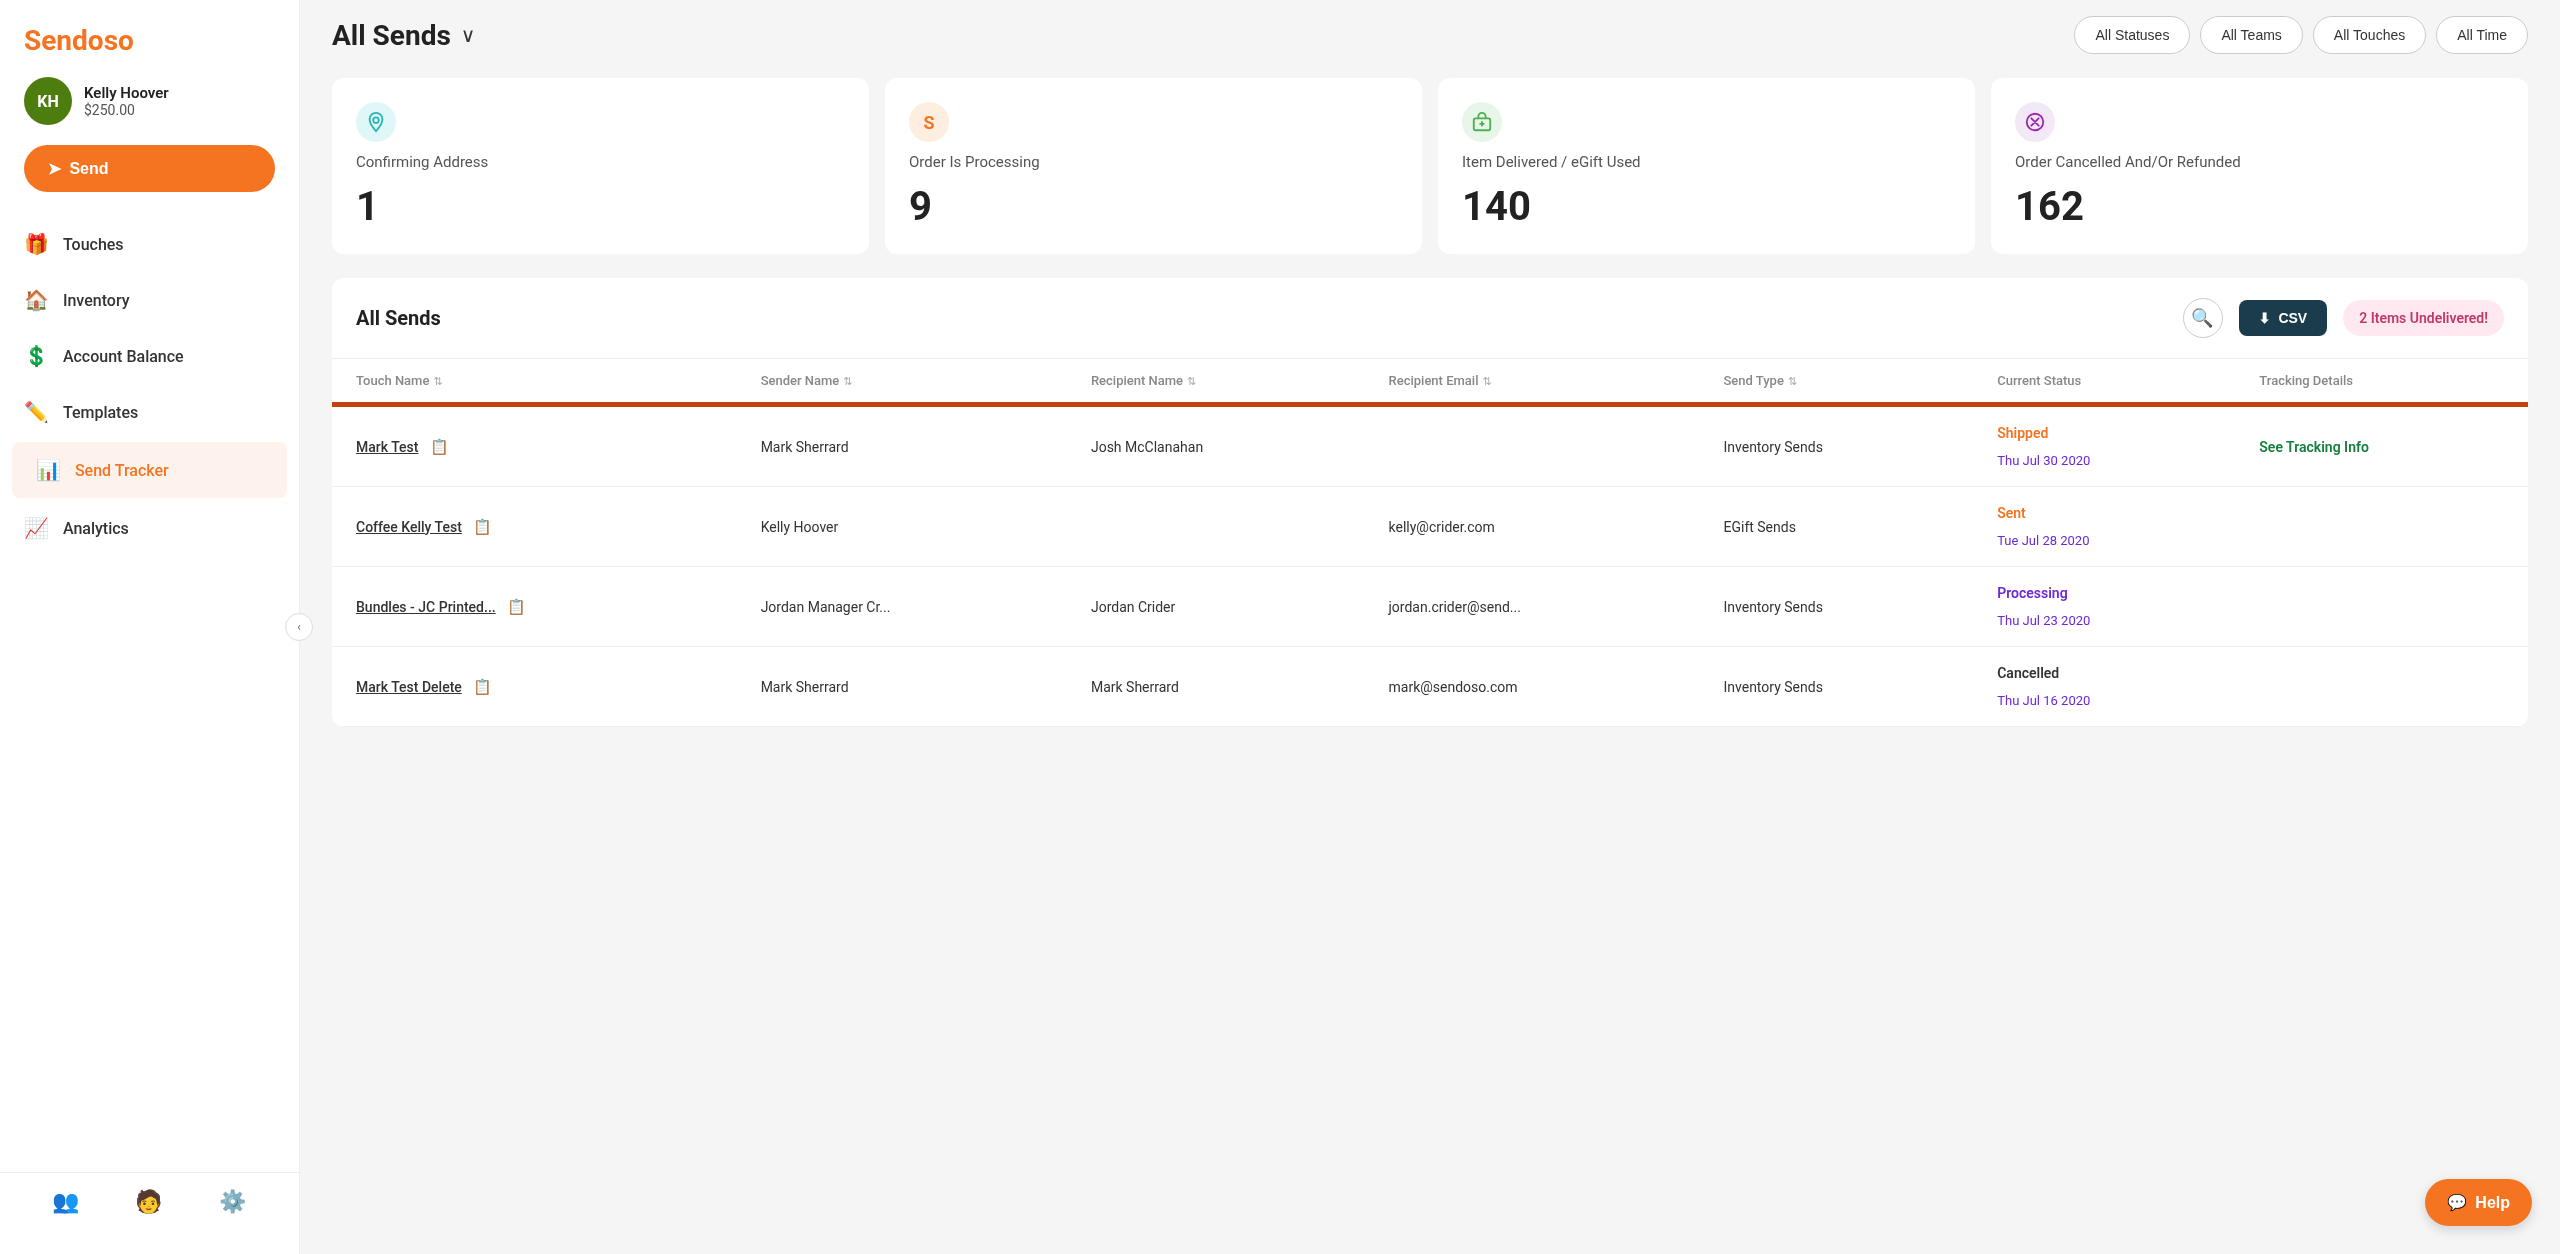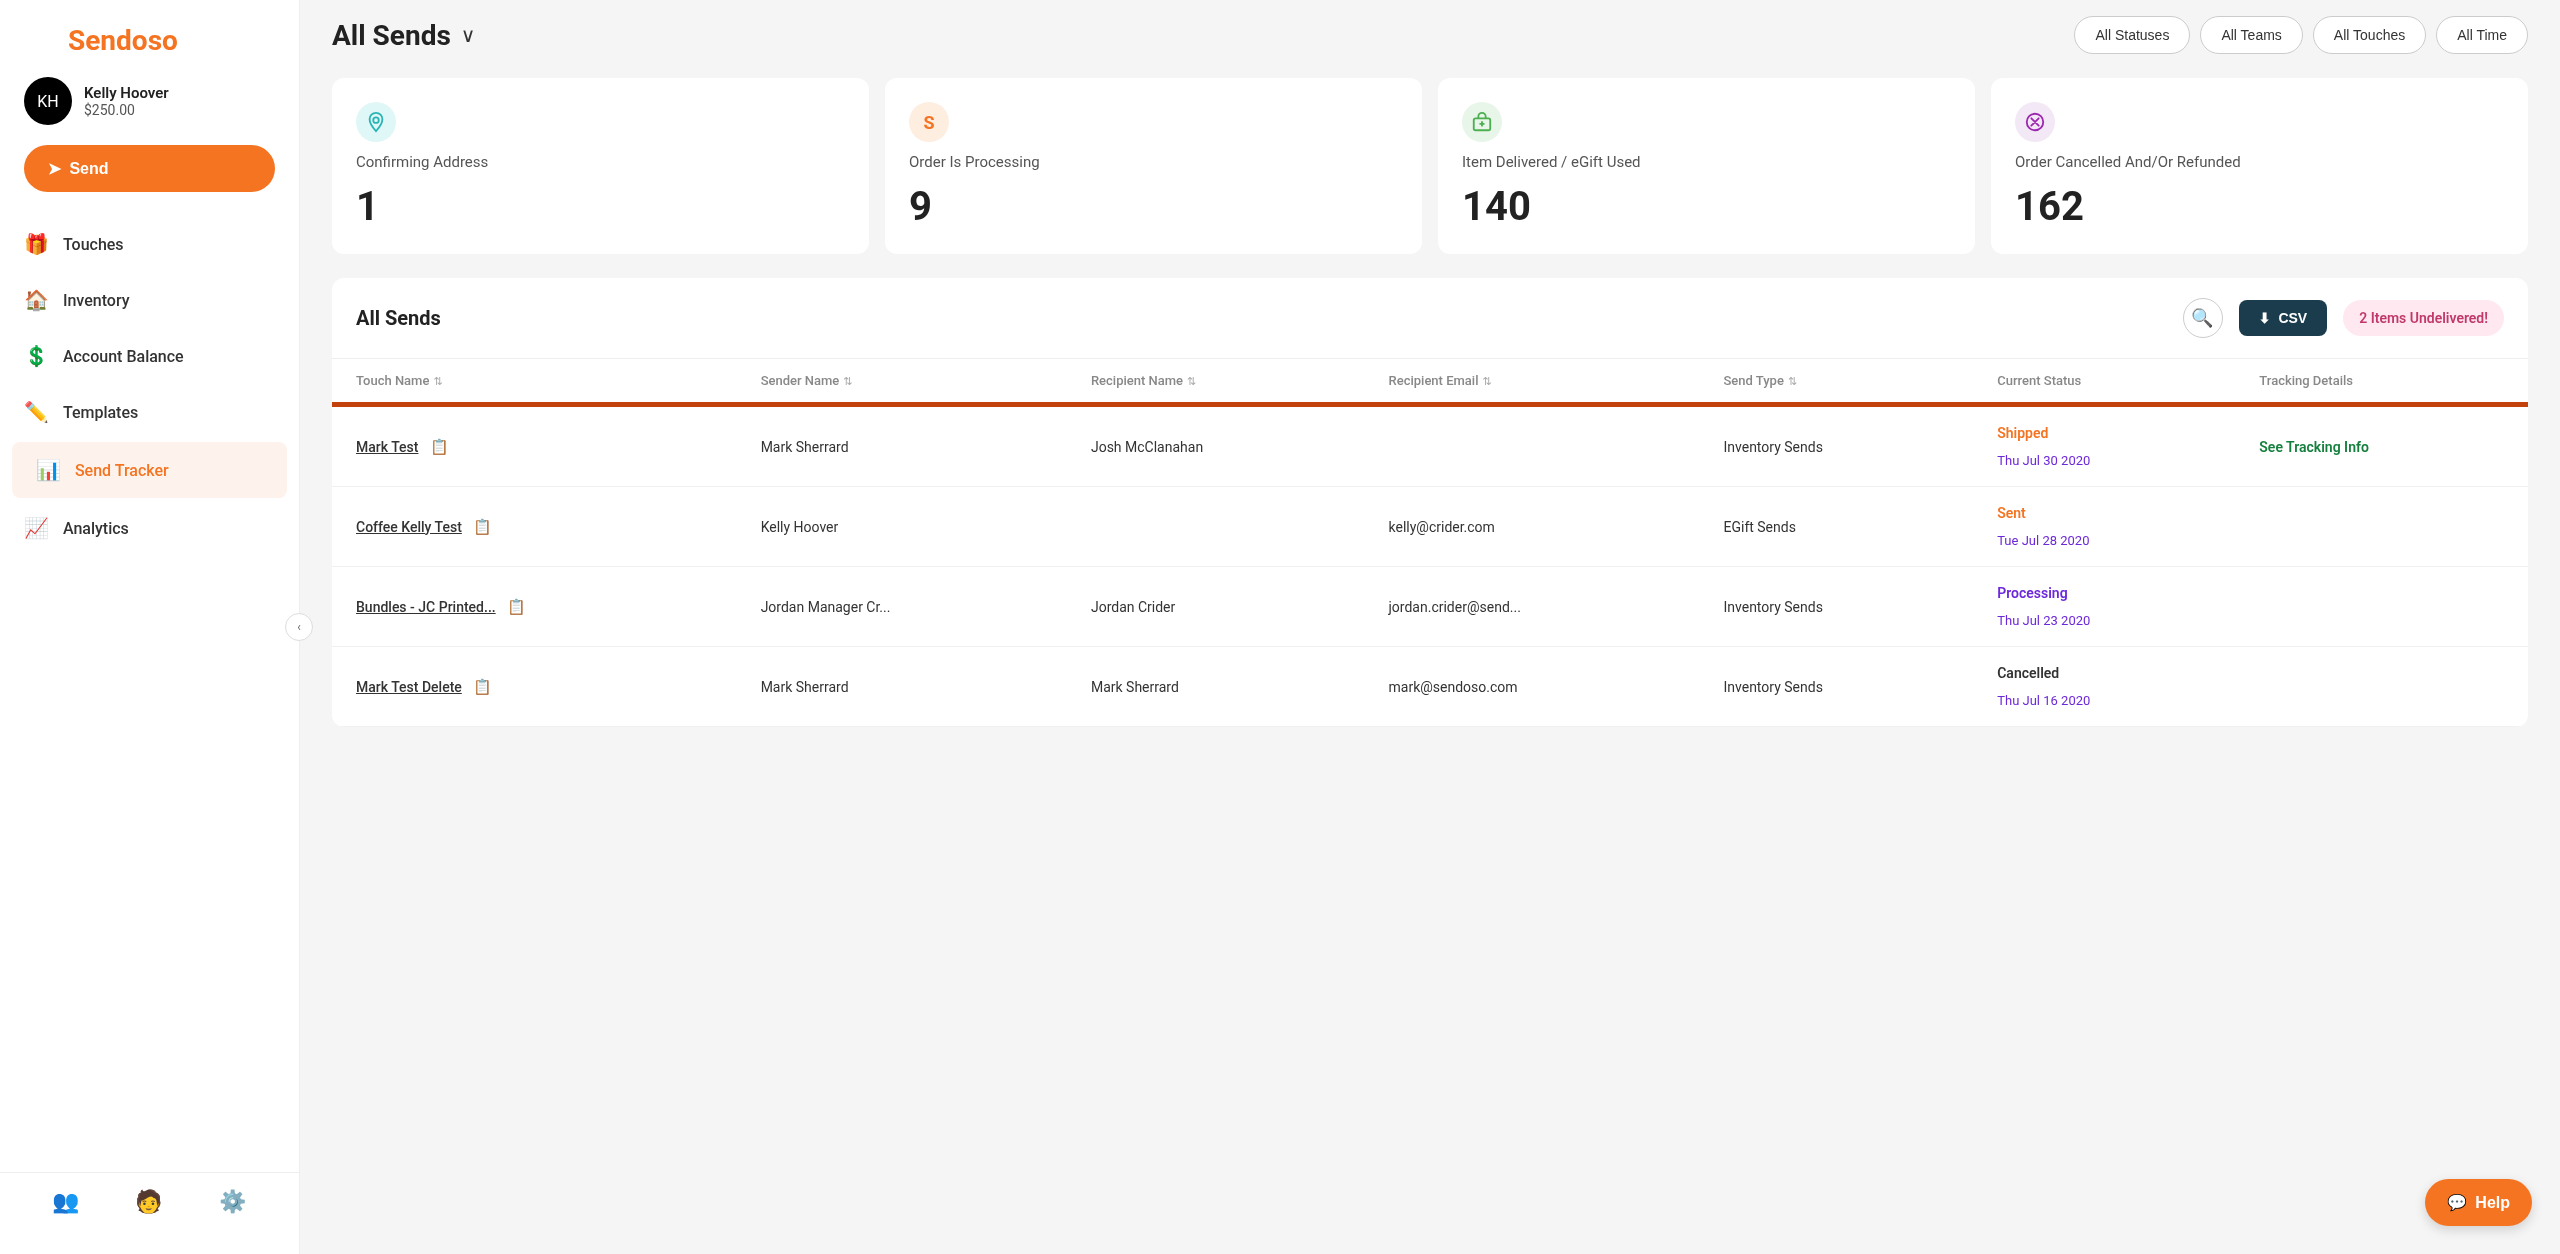--- a/index.html
+++ b/index.html
@@ -16,39 +16,38 @@
       border-right: 1px solid #eee;
       position: relative;
     }
     .logo-area {
       padding: 0 24px 20px;
     }
     .logo-text {
       font-size: 28px;
       font-weight: 700;
       color: #f47421;
-      margin-left: 44px;
     }
     .user-area {
       display: flex;
       align-items: center;
       gap: 12px;
       padding: 0 24px 20px;
     }
     .avatar {
       width: 48px;
       height: 48px;
       border-radius: 50%;
-      background: #000000;
+      background: #4d7c0f;
       color: #fff;
       display: flex;
       align-items: center;
       justify-content: center;
       font-size: 16px;
-      font-weight: 400;
+      font-weight: 700;
       flex-shrink: 0;
     }
     .user-info .user-name { font-size: 15px; font-weight: 600; color: #222; }
     .user-info .user-balance { font-size: 14px; color: #555; }
     .send-btn {
       margin: 0 24px 24px;
       background: #f47421;
       color: #fff;
       border: none;
       border-radius: 30px;

